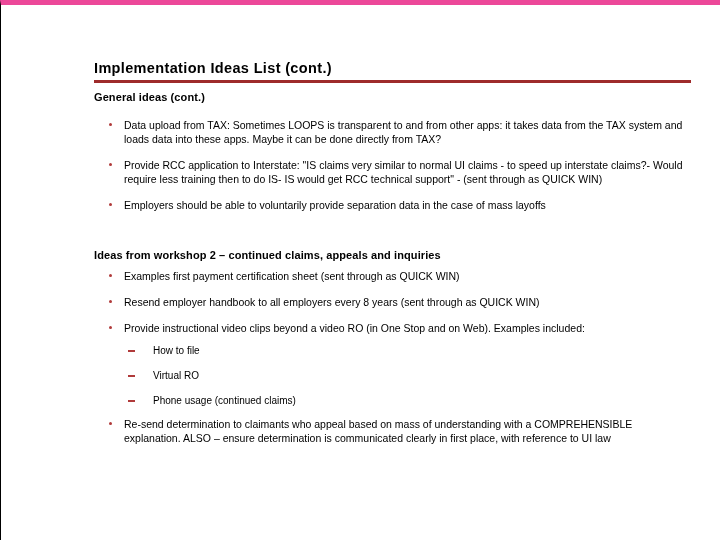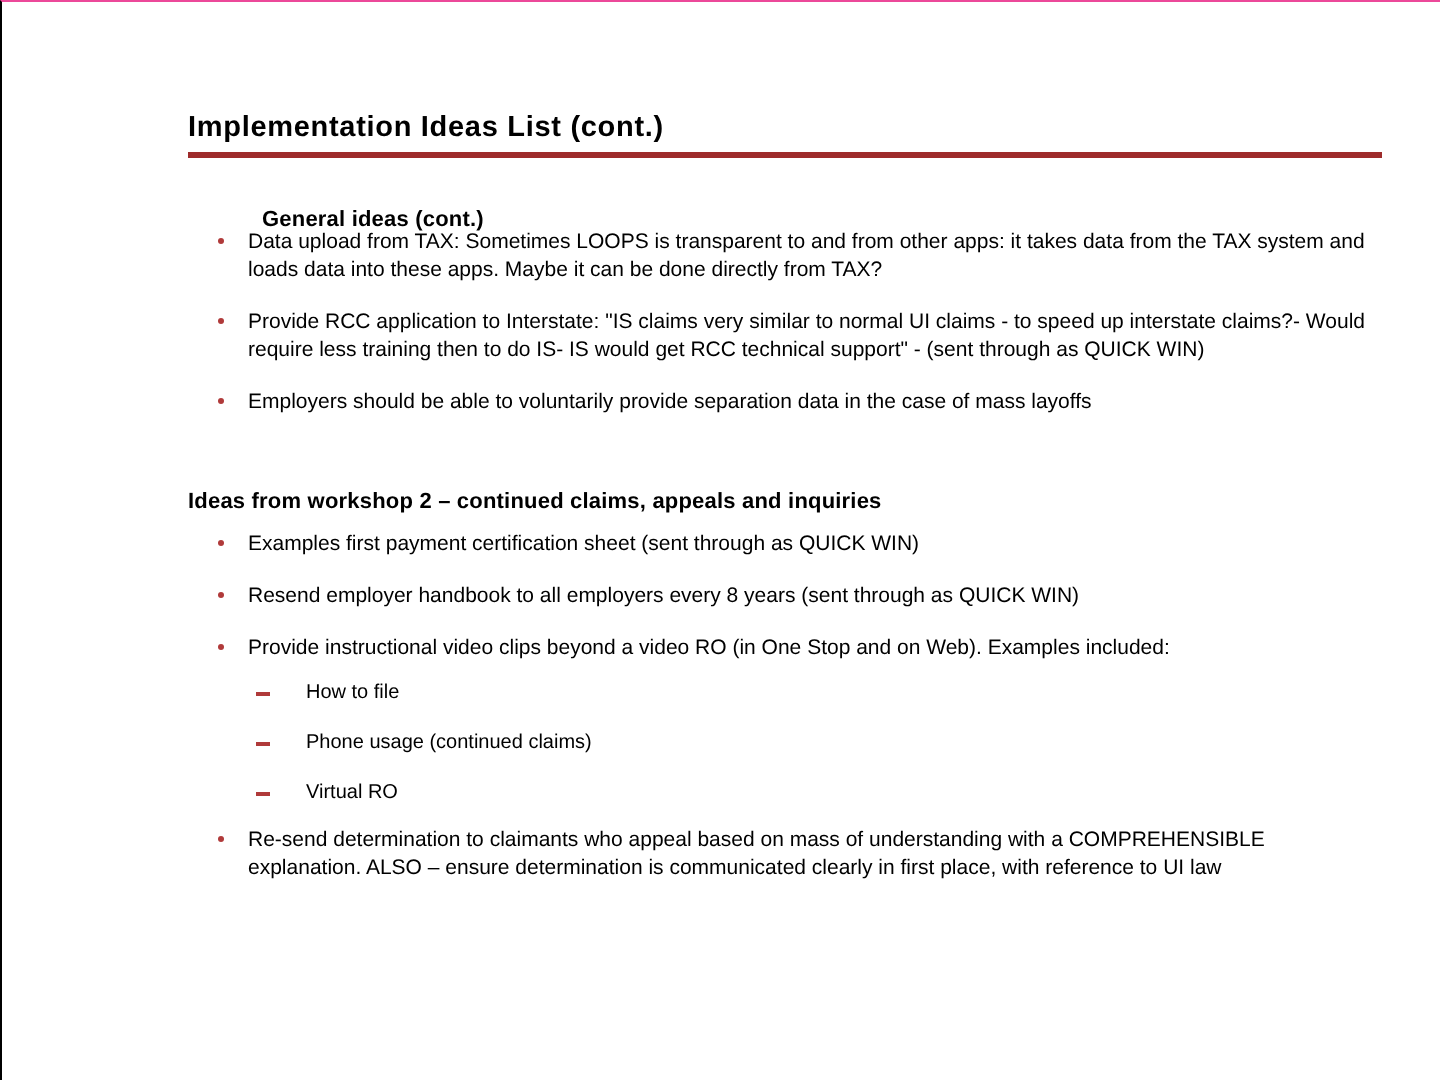--- a/index.html
+++ b/index.html
@@ -13,21 +13,21 @@
     font-family: "Liberation Sans", sans-serif;
     color: #000000;
     overflow: hidden;
   }
   .slide {
     position: relative;
     width: 720px;
     height: 540px;
     box-sizing: border-box;
     background: #ffffff;
-    border-top: 1px solid #ec4899;
+    border-top: 5px solid #ec4899;
     border-left: 1px solid #000000;
   }
 
   
   .title-block {
     position: absolute;
     left: 93px;
     top: 54px;
     width: 597px;
   }
@@ -49,21 +49,21 @@
   
   .section-heading {
     position: absolute;
     left: 93px;
     font-size: 11px;
     font-weight: bold;
     color: #000000;
     letter-spacing: 0.1px;
     white-space: nowrap;
   }
-  #heading-general { top: 103px; margin-left: 37px; }
+  #heading-general { top: 86px; }
   #heading-workshop { top: 244px; }
 
   
   .bullet-list {
     position: absolute;
     left: 0;
     width: 716px;
   }
   #list-general { top: 113px; }
   #list-workshop { top: 264px; }
@@ -170,25 +170,25 @@
       <span class="bullet-marker"></span>
       <span class="bullet-text">Provide instructional video clips beyond a video RO (in One Stop and on Web). Examples included:</span>
 
       <div class="sub-list">
         <div class="sub-item">
           <span class="sub-marker"></span>
           <span>How to file</span>
         </div>
         <div class="sub-item">
           <span class="sub-marker"></span>
-          <span>Phone usage (continued claims)</span>
+          <span>Virtual RO</span>
         </div>
         <div class="sub-item">
           <span class="sub-marker"></span>
-          <span>Virtual RO</span>
+          <span>Phone usage (continued claims)</span>
         </div>
       </div>
     </div>
 
     <div class="bullet-item">
       <span class="bullet-marker"></span>
       <span class="bullet-text">Re-send determination to claimants who appeal based on mass of understanding with a COMPREHENSIBLE explanation. ALSO – ensure determination is communicated clearly in first place, with reference to UI law</span>
     </div>
 
   </div>

